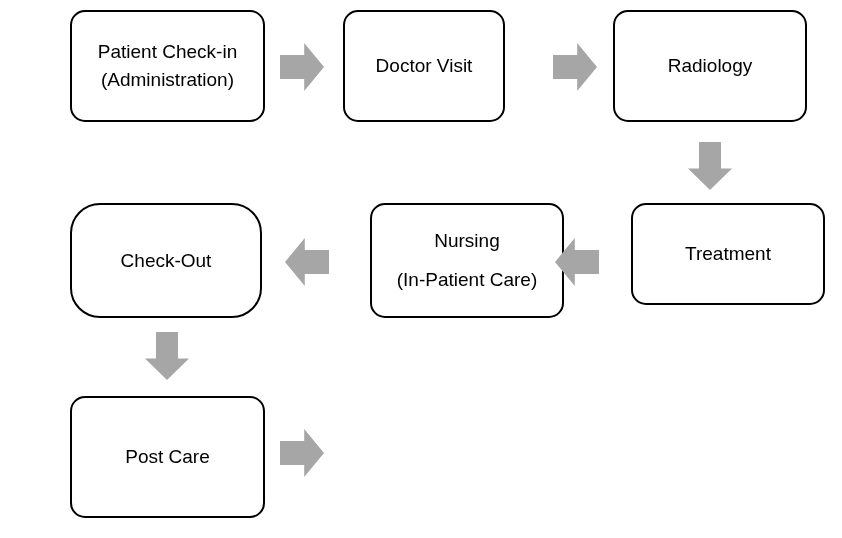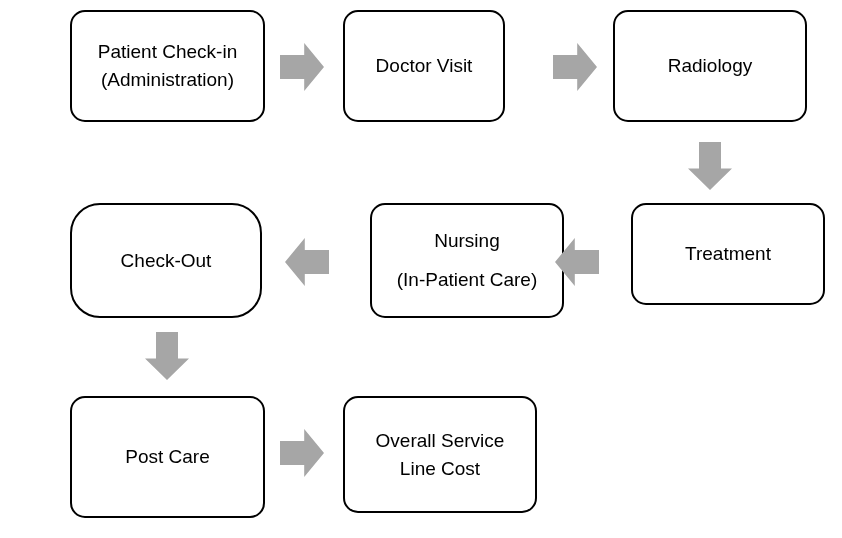--- a/index.html
+++ b/index.html
@@ -93,18 +93,14 @@
   </div>
 
   <div class="block-arrow down" style="left:145px; top:332px; width:44px; height:48px;"></div>
 
   <div class="flow-box" style="left:70px; top:396px; width:195px; height:122px;">
     <div class="line">Post Care</div>
   </div>
 
   <div class="block-arrow right" style="left:280px; top:429px; width:44px; height:48px;"></div>
 
-  <div class="flow-box" style="left:343px; top:396px; width:194px; height:117px;">
-    <div class="line">Overall Service</div>
-    <div class="line">Line Cost</div>
-  </div>
 
 </div>
 
 </body></html>

